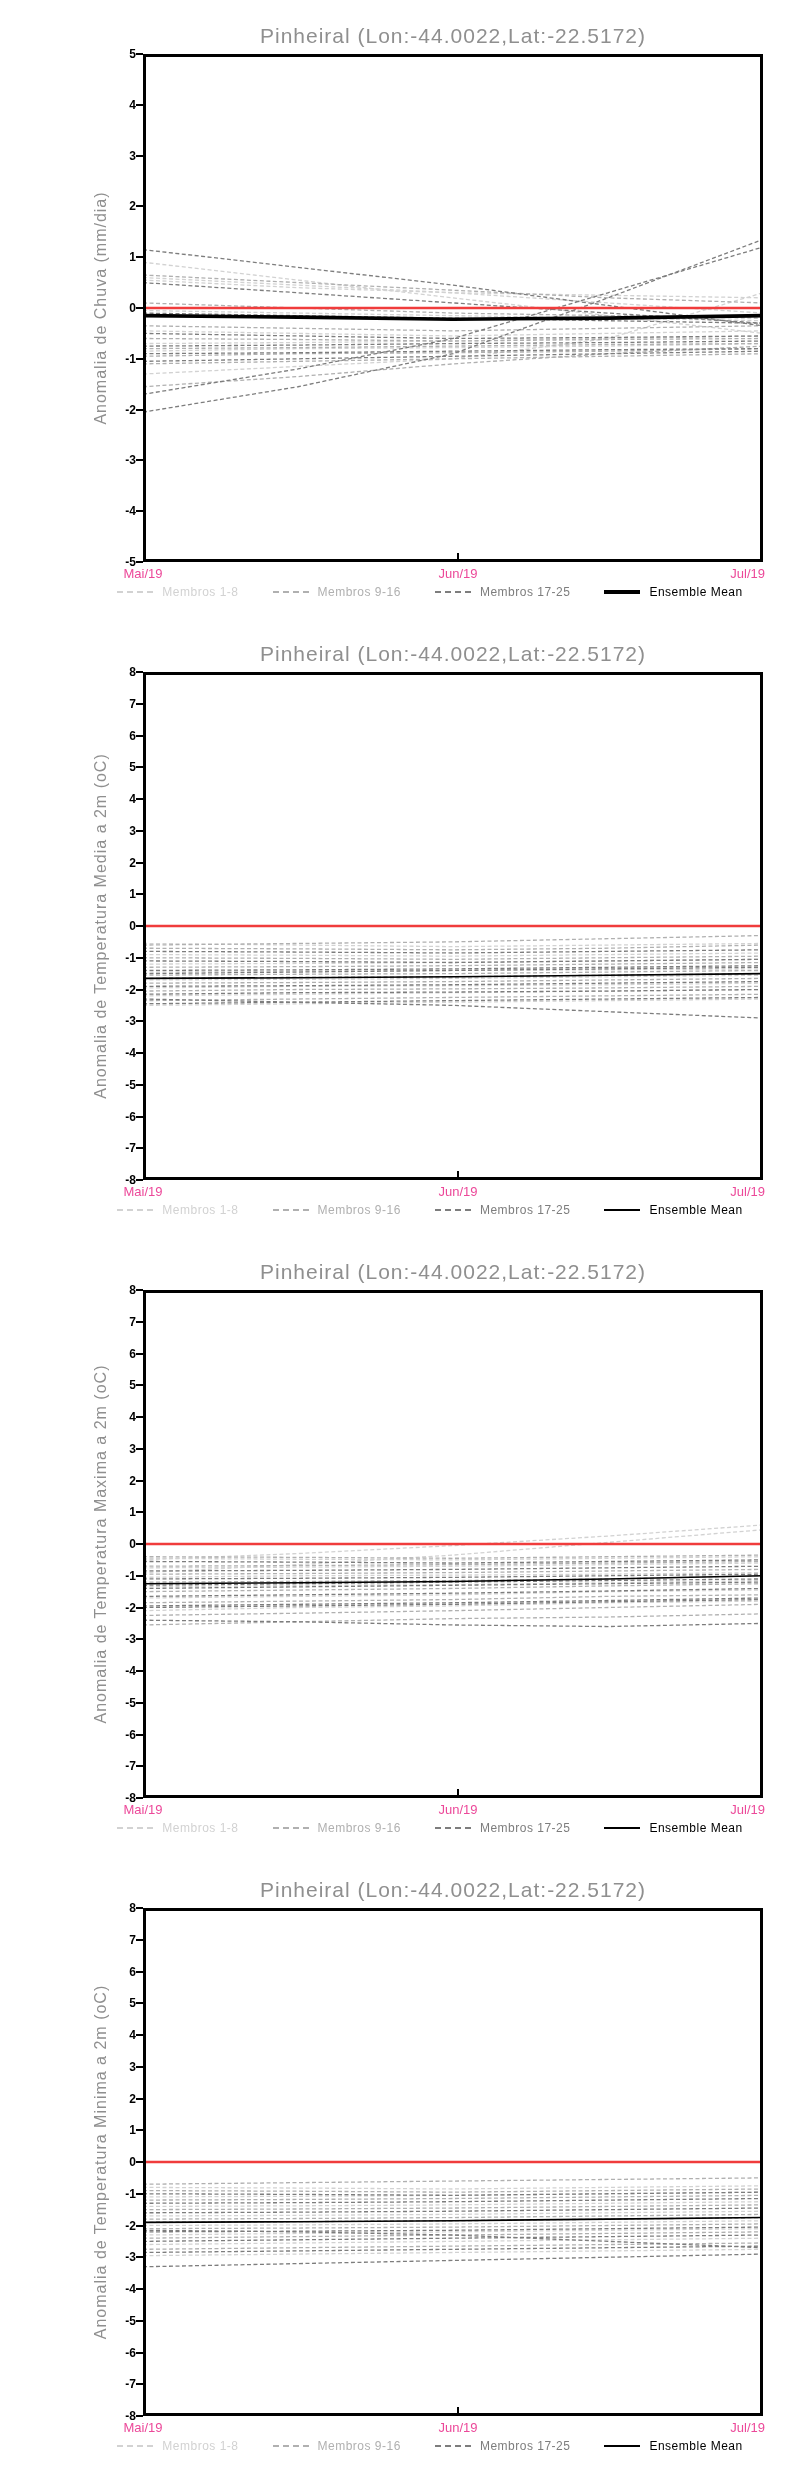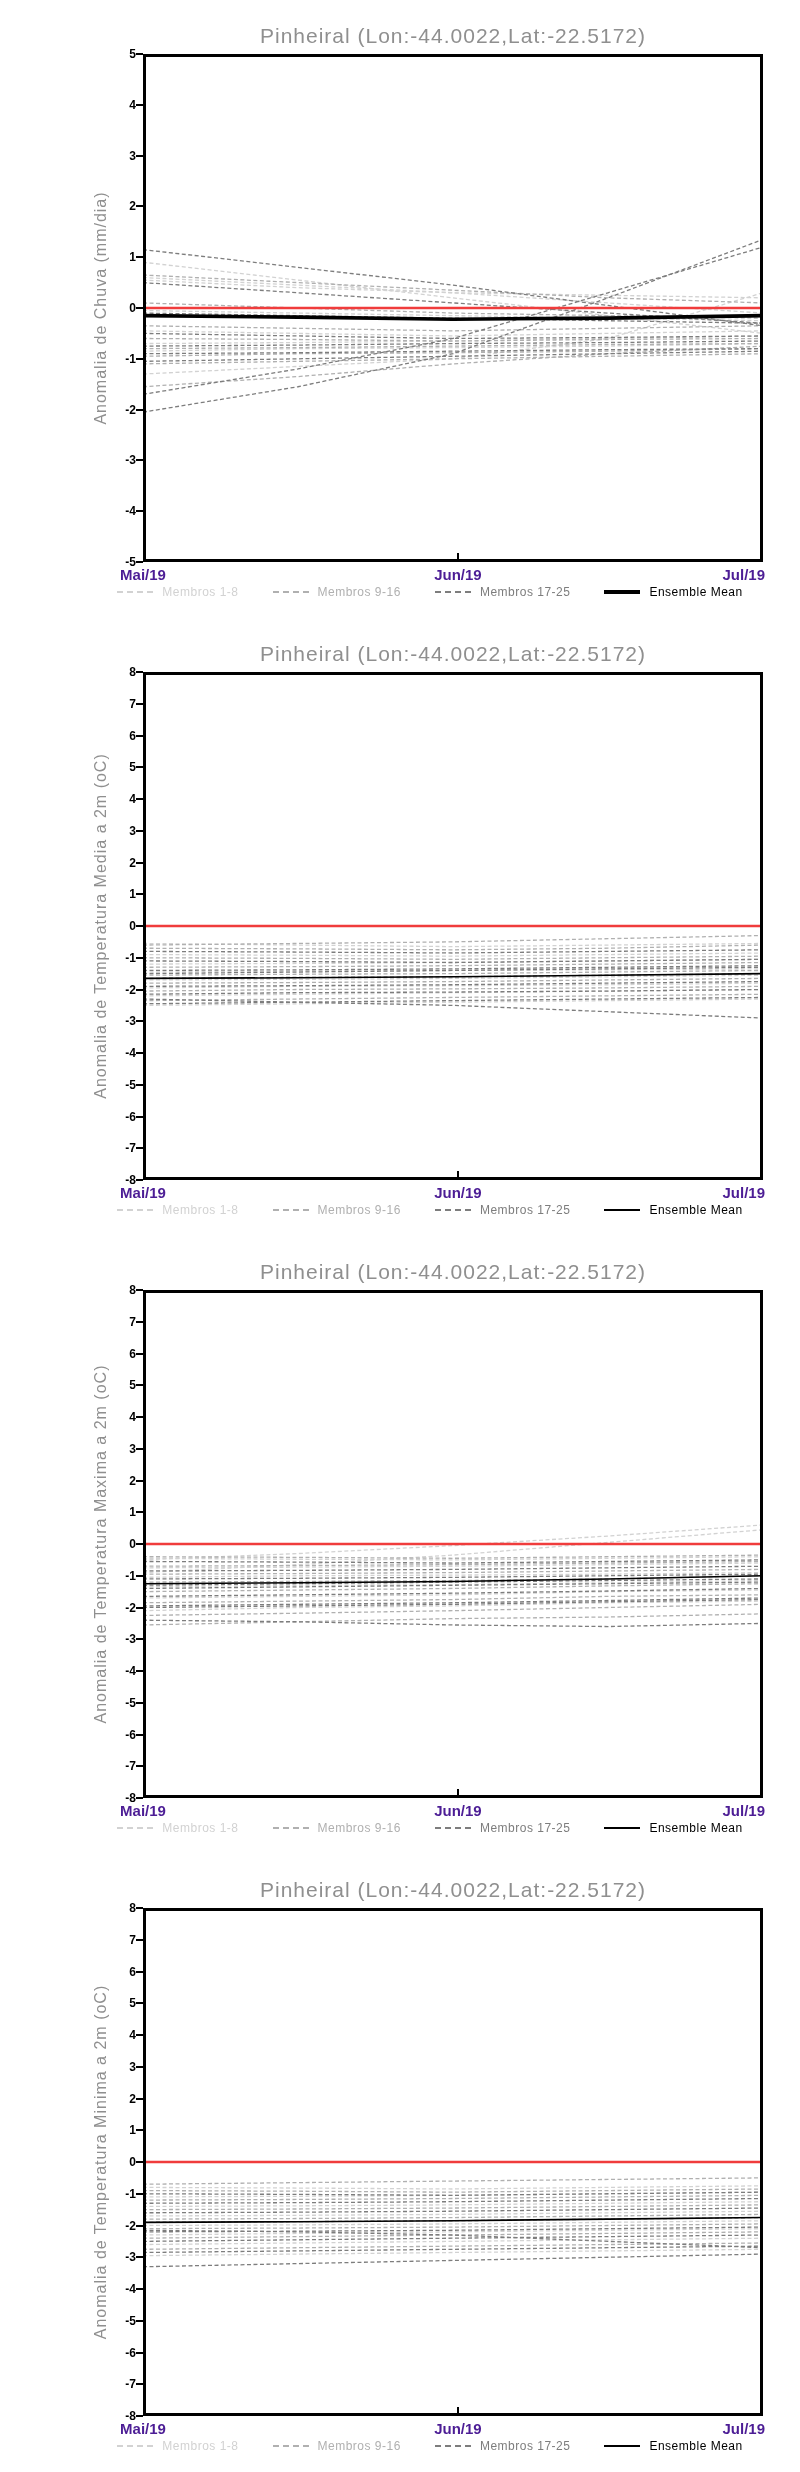--- a/index.html
+++ b/index.html
@@ -9,21 +9,21 @@
   .chart-title{position:absolute;top:24px;left:143px;width:620px;text-align:center;
     font-size:21px;letter-spacing:1px;color:#8f8f8f;white-space:nowrap;}
   .ylabel{position:absolute;color:#8f8f8f;font-size:16px;letter-spacing:1px;white-space:nowrap;
     transform:translate(-50%,-50%) rotate(-90deg);}
   .plot-border{position:absolute;border:3px solid #000;box-sizing:border-box;background:transparent;}
   .plot-svg{position:absolute;}
   .ytick-label{position:absolute;width:30px;text-align:right;font-size:12px;font-weight:bold;
     color:#000;line-height:12px;transform:translateY(-6px);}
   .ytick-mark{position:absolute;height:2px;width:7px;background:#000;transform:translateY(-1px);}
   .xtick-mark{position:absolute;width:2px;height:7px;background:#000;}
-  .xtick-label{position:absolute;font-size:15px;font-weight:bold;color:#4c1d95;white-space:nowrap;}
+  .xtick-label{position:absolute;font-size:13px;font-weight:normal;color:#ec4899;white-space:nowrap;}
   .legend-row{position:absolute;left:80px;width:700px;display:flex;justify-content:center;
     align-items:center;gap:34px;}
   .legend-item{display:flex;align-items:center;gap:9px;}
   .legend-sample{display:inline-block;width:36px;height:0;}
   .legend-label{font-size:12px;letter-spacing:0.5px;white-space:nowrap;}
 </style>
 </head>
 <body>
 
 <div class="page">

